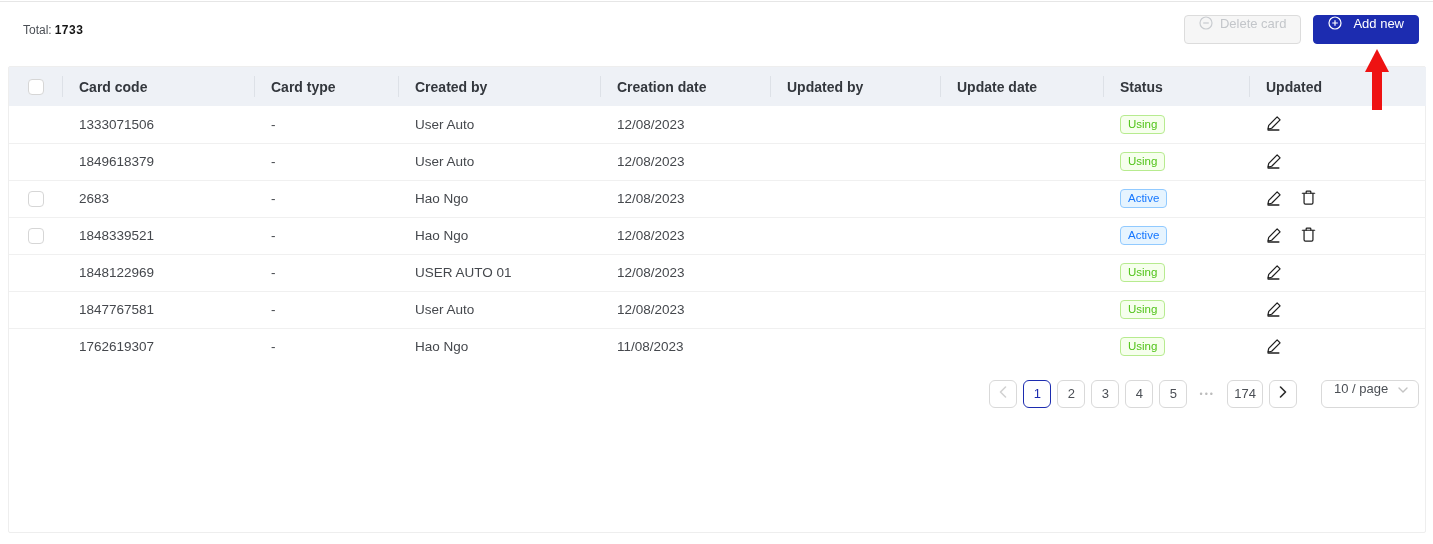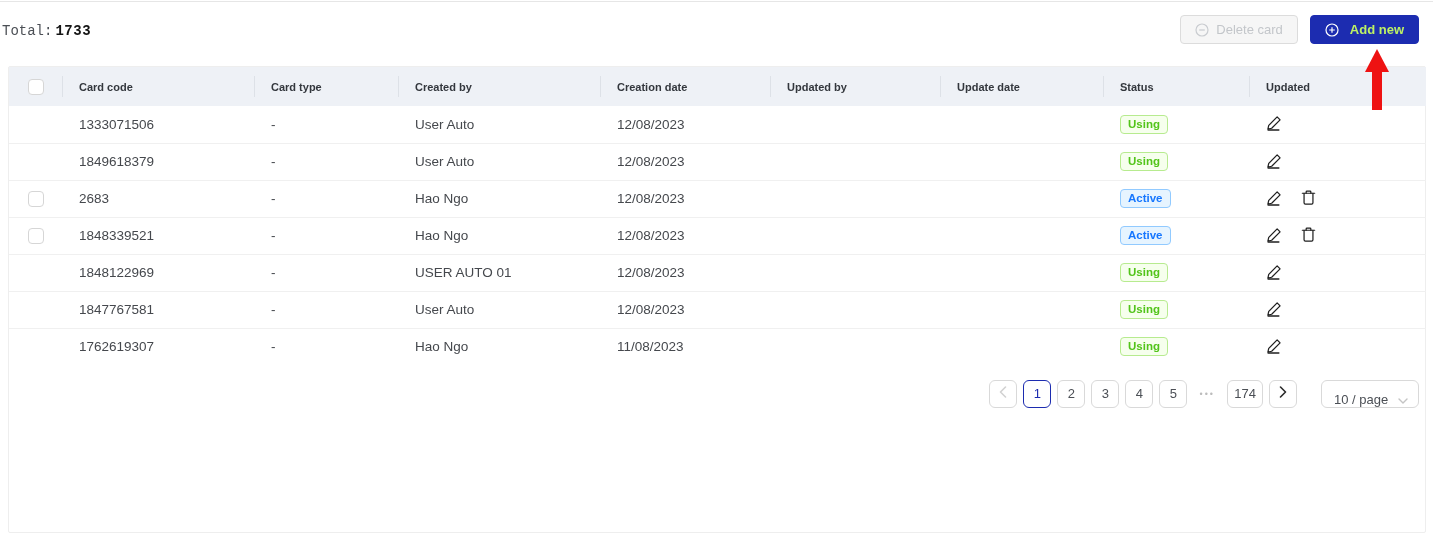--- a/index.html
+++ b/index.html
@@ -5,71 +5,71 @@
   * { box-sizing: border-box; margin: 0; padding: 0; }
   html, body {
     width: 1433px; height: 544px;
     background: #fff; overflow: hidden;
     font-family: "Liberation Sans", sans-serif;
     color: #3f434a;
   }
   .top-line { position: absolute; top: 1px; left: 0; width: 1433px; height: 1px; background: #e6e6e6; }
 
   
-  .total { position: absolute; left: 2px; top: 23px; font-size: 14px; color: #4b4f55; font-family: Liberation Mono, monospace; }
+  .total { position: absolute; left: 23px; top: 23px; font-size: 12px; color: #4b4f55; }
   .total b { color: #141414; font-weight: 700; letter-spacing: .5px; margin-left: 3px; }
   .toolbar-buttons { position: absolute; top: 15px; right: 14px; display: flex; gap: 12px; }
-  .btn { height: 29px; display: inline-flex; align-items: center; gap: 7px;
+  .btn { height: 29px; display: inline-flex; align-items: flex-start; gap: 7px;
          border-radius: 4px; font-size: 13px; padding: 0 14px; cursor: pointer;
          font-family: "Liberation Sans", sans-serif; }
   .btn-delete { background: #f6f6f6; border: 1px solid #dcdcdc; color: #c3c6ca; }
-  .btn-add { background: var(--primary); border: 1px solid var(--primary); color: #bef264; font-weight: 700; gap: 11px; }
+  .btn-add { background: var(--primary); border: 1px solid var(--primary); color: #ffffff; font-weight: 400; gap: 11px; }
 
   
   .arrow-head { position: absolute; left: 1365px; top: 49px; width: 0; height: 0;
     border-left: 12px solid transparent; border-right: 12px solid transparent;
     border-bottom: 23px solid var(--arrow); z-index: 5; }
   .arrow-shaft { position: absolute; left: 1372px; top: 70px; width: 10px; height: 40px;
     background: var(--arrow); z-index: 5; }
 
   
   .table-wrap { position: absolute; left: 8px; top: 66px; width: 1418px; height: 467px;
     border: 1px solid #eeeeee; border-radius: 2px; background: #fff; }
   table { width: 100%; border-collapse: collapse; table-layout: fixed; }
   thead th { background: #eef1f6; height: 39px; text-align: left; padding: 0 8px 0 16px;
-    font-size: 11px; font-weight: 700; color: #33373d; position: relative; }
+    font-size: 14px; font-weight: 700; color: #33373d; position: relative; }
   thead th.cb-col { padding: 0; text-align: center; }
   thead th:not(:last-child)::after { content: ""; position: absolute; right: 0; top: 9px;
     width: 1px; height: 21px; background: #dde1e7; }
   tbody td { height: 37px; border-top: 1px solid #f0f0f0; padding: 0 8px 0 16px;
     font-size: 13.5px; color: #45484d; white-space: nowrap; overflow: hidden; }
   tbody tr:first-child td { border-top: none; }
   tbody td.cb-cell { padding: 0; text-align: center; }
 
   .checkbox { display: inline-block; width: 16px; height: 16px; border: 1px solid #d6d6d6;
     border-radius: 4px; background: #fff; vertical-align: middle; cursor: pointer; }
 
-  .badge { display: inline-block; font-size: 11.5px; font-weight: 700; line-height: 17px;
+  .badge { display: inline-block; font-size: 11.5px; font-weight: 400; line-height: 17px;
     padding: 0 7px; border-radius: 4px; border: 1px solid; }
 
   .action-cell .icons { display: inline-flex; align-items: center; gap: 17px; }
   .icon-btn { display: inline-flex; cursor: pointer; }
 
   
   .pagination { height: 57px; display: flex; align-items: center; justify-content: flex-end;
     gap: 6px; padding-right: 6px; font-size: 13px; }
   .pg-item { min-width: 28px; height: 28px; border: 1px solid #d9d9d9; border-radius: 6px;
     display: inline-flex; align-items: center; justify-content: center; padding: 0 6px;
     color: #4b4f55; background: #fff; cursor: pointer; }
   .pg-item.active { border-color: var(--primary); color: var(--primary); font-weight: 500; }
   .pg-item.disabled { color: #d2d2d2; cursor: default; }
   .pg-ellipsis { min-width: 28px; height: 28px; display: inline-flex; align-items: center;
     justify-content: center; color: #bcbcbc; font-size: 9px; letter-spacing: 2px; cursor: pointer; }
   .pg-select { min-width: 98px; height: 28px; border: 1px solid #d9d9d9; border-radius: 6px;
-    display: inline-flex; align-items: flex-end; justify-content: space-between;
+    display: inline-flex; align-items: flex-start; justify-content: space-between;
     padding: 0 10px 0 12px; margin-left: 18px; color: #4b4f55; cursor: pointer; background: #fff; }
 </style>
 </head>
 <body>
 
 <div class="top-line"></div>
 
 <div class="total">
   <span>Total:</span><b>1733</b>
 </div>

